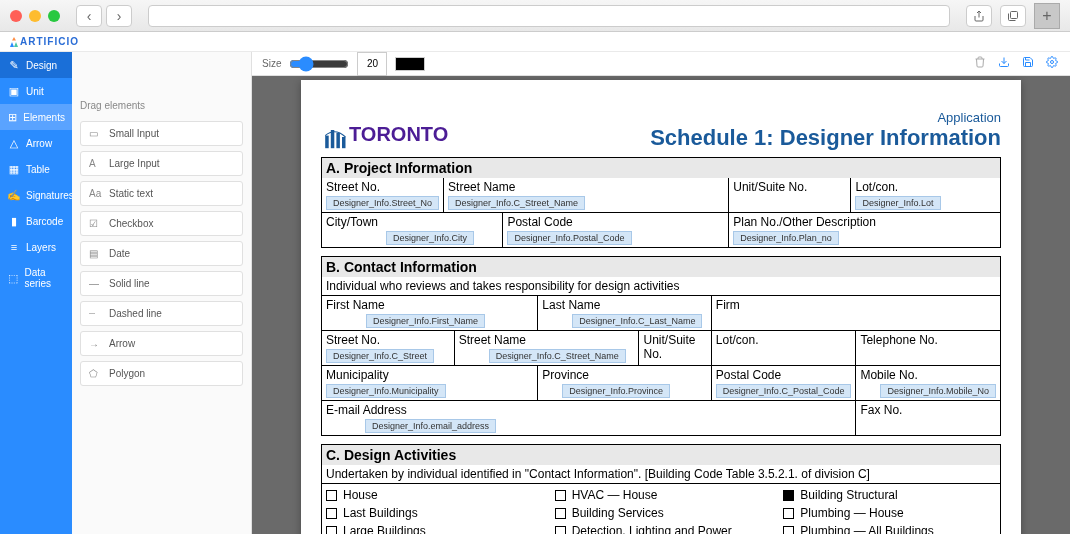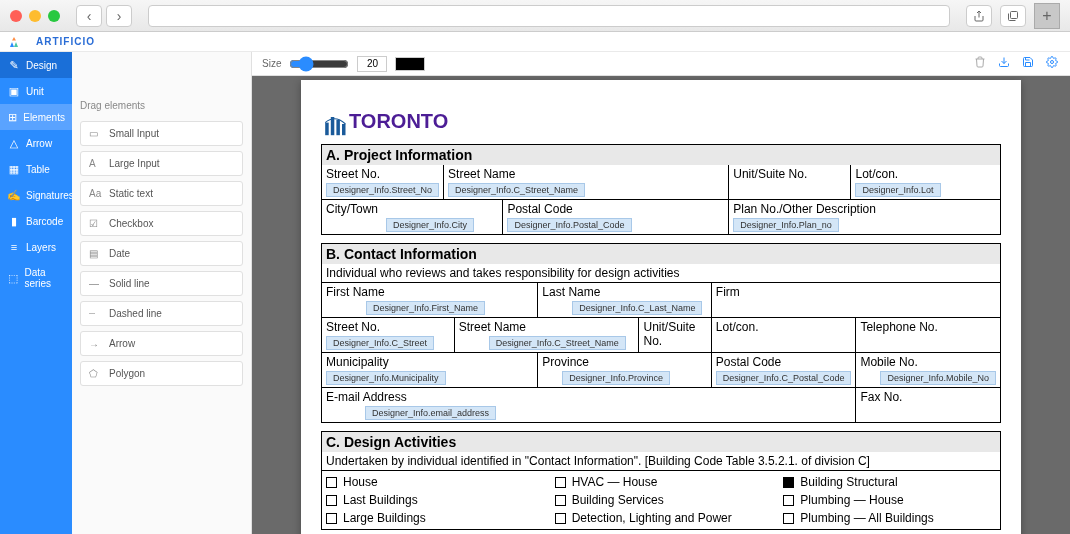--- a/index.html
+++ b/index.html
@@ -9,21 +9,21 @@
 .browser-chrome { height: 32px; background: linear-gradient(#f6f6f6, #e8e8e8); border-bottom: 1px solid #ccc; display: flex; align-items: center; padding: 0 10px; gap: 8px; }
 .traffic-lights { display: flex; gap: 7px; }
 .traffic-light { width: 12px; height: 12px; border-radius: 50%; }
 .tl-red { background: #ff5f57; } .tl-yellow { background: #febc2e; } .tl-green { background: #28c840; }
 .nav-btns { display: flex; gap: 4px; margin-left: 8px; }
 .nav-btn { width: 26px; height: 22px; background: #fff; border: 1px solid #ccc; border-radius: 4px; display: flex; align-items: center; justify-content: center; font-size: 14px; color: #666; }
 .addr-bar { flex: 1; height: 22px; background: #fff; border: 1px solid #ccc; border-radius: 4px; margin: 0 8px; }
 .chrome-btn { width: 26px; height: 22px; background: #fff; border: 1px solid #ccc; border-radius: 4px; display: flex; align-items: center; justify-content: center; color: #666; font-size: 13px; }
 .chrome-tab { width: 26px; height: 26px; background: #c8c8c8; border: 1px solid #aaa; display: flex; align-items: center; justify-content: center; color: #666; font-size: 16px; }
 .app-header { position: absolute; top: 32px; left: 0; right: 0; height: 20px; display: flex; align-items: center; padding: 0 8px; background: #fff; border-bottom: 1px solid #eaeaea; }
-.logo { display: flex; align-items: center; gap: 16px; color: #2a6dd6; font-size: 10px; font-weight: 600; letter-spacing: 1px; }
+.logo { display: flex; align-items: center; gap: 0; color: #2a6dd6; font-size: 10px; font-weight: 600; letter-spacing: 1px; }
 .logo-icon { width: 12px; height: 12px; }
 
 .main-body { display: flex; width: 100%; margin-top: 20px; }
 
 
 .left-nav { width: 72px; background: #2a8cff; display: flex; flex-direction: column; }
 .left-nav-item { padding: 7px 8px; color: #fff; font-size: 10px; display: flex; align-items: center; gap: 6px; cursor: pointer; }
 .left-nav-item.active { background: #1a6fd8; }
 .left-nav-item.highlighted { background: #5aa3ff; }
 .nav-icon { width: 12px; height: 12px; display: inline-flex; align-items: center; justify-content: center; font-size: 11px; }
@@ -31,21 +31,21 @@
 
 .elements-panel { width: 180px; background: #fafafa; border-right: 1px solid #e0e0e0; padding: 8px; }
 .panel-title { font-size: 10px; color: #888; margin-bottom: 10px; margin-top: 40px; }
 .element-item { background: #fff; border: 1px solid #e0e0e0; border-radius: 3px; padding: 6px 8px; margin-bottom: 5px; font-size: 10px; color: #555; display: flex; align-items: center; gap: 8px; cursor: grab; }
 .element-icon { width: 12px; color: #888; font-size: 10px; }
 
 
 .canvas-area { flex: 1; background: #f0f0f0; display: flex; flex-direction: column; overflow: hidden; }
 .canvas-toolbar { height: 24px; background: #fff; border-bottom: 1px solid #e0e0e0; display: flex; align-items: center; padding: 0 10px; gap: 8px; font-size: 10px; color: #666; }
 .size-slider { width: 60px; accent-color: #2a8cff; }
-.size-input { width: 30px; height: 16px; border: 1px solid #ccc; text-align: center; font-size: 10px; }
+.size-input { width: 30px; height: 24px; border: 1px solid #ccc; text-align: center; font-size: 10px; }
 .color-swatch { width: 30px; height: 14px; background: #000; border: 1px solid #ccc; }
 .toolbar-spacer { flex: 1; }
 .toolbar-icon { color: #2a8cff; font-size: 13px; cursor: pointer; padding: 0 2px; }
 .toolbar-icon.muted { color: #aaa; }
 
 .canvas-scroll { flex: 1; overflow: auto; padding: 4px 20px; background: #6a6a6a; }
 .page { width: 720px; min-height: 700px; background: #fff; margin: 0 auto; padding: 30px 20px; box-shadow: 0 2px 8px rgba(0,0,0,0.3); }
 
 
 .doc-header { display: flex; justify-content: space-between; align-items: flex-end; margin-bottom: 6px; }
@@ -219,20 +219,24 @@
         <div class="toronto-logo">
           <svg class="toronto-icon" viewBox="0 0 40 40" fill="#1a5a9a">
                 <rect x="6" y="18" width="5" height="18"></rect>
                 <rect x="14" y="10" width="5" height="26"></rect>
                 <rect x="22" y="14" width="5" height="22"></rect>
                 <rect x="30" y="20" width="5" height="16"></rect>
                 <path d="M6 18 Q20 6 35 20" stroke="#1a5a9a" stroke-width="1.5" fill="none"></path>
               </svg>
           <span>TORONTO</span>
         </div>
+        <div class="doc-title">
+          <div class="doc-title-small">Application</div>
+          <div class="doc-title-big">Schedule 1: Designer Information</div>
+        </div>
       </div>
 
       <div class="section-header">A.  Project Information</div>
       <table class="form-table">
         <tbody>
               <tr>
           <td class="no-top" style="width:14%"><div class="field-label">Street No.</div><span class="field-tag">Designer_Info.Street_No</span></td>
           <td class="no-top" colspan="2" style="width:42%"><div class="field-label">Street Name</div><span class="field-tag">Designer_Info.C_Street_Name</span></td>
           <td class="no-top" style="width:18%">
                   <div class="field-label">Unit/Suite No.</div>

